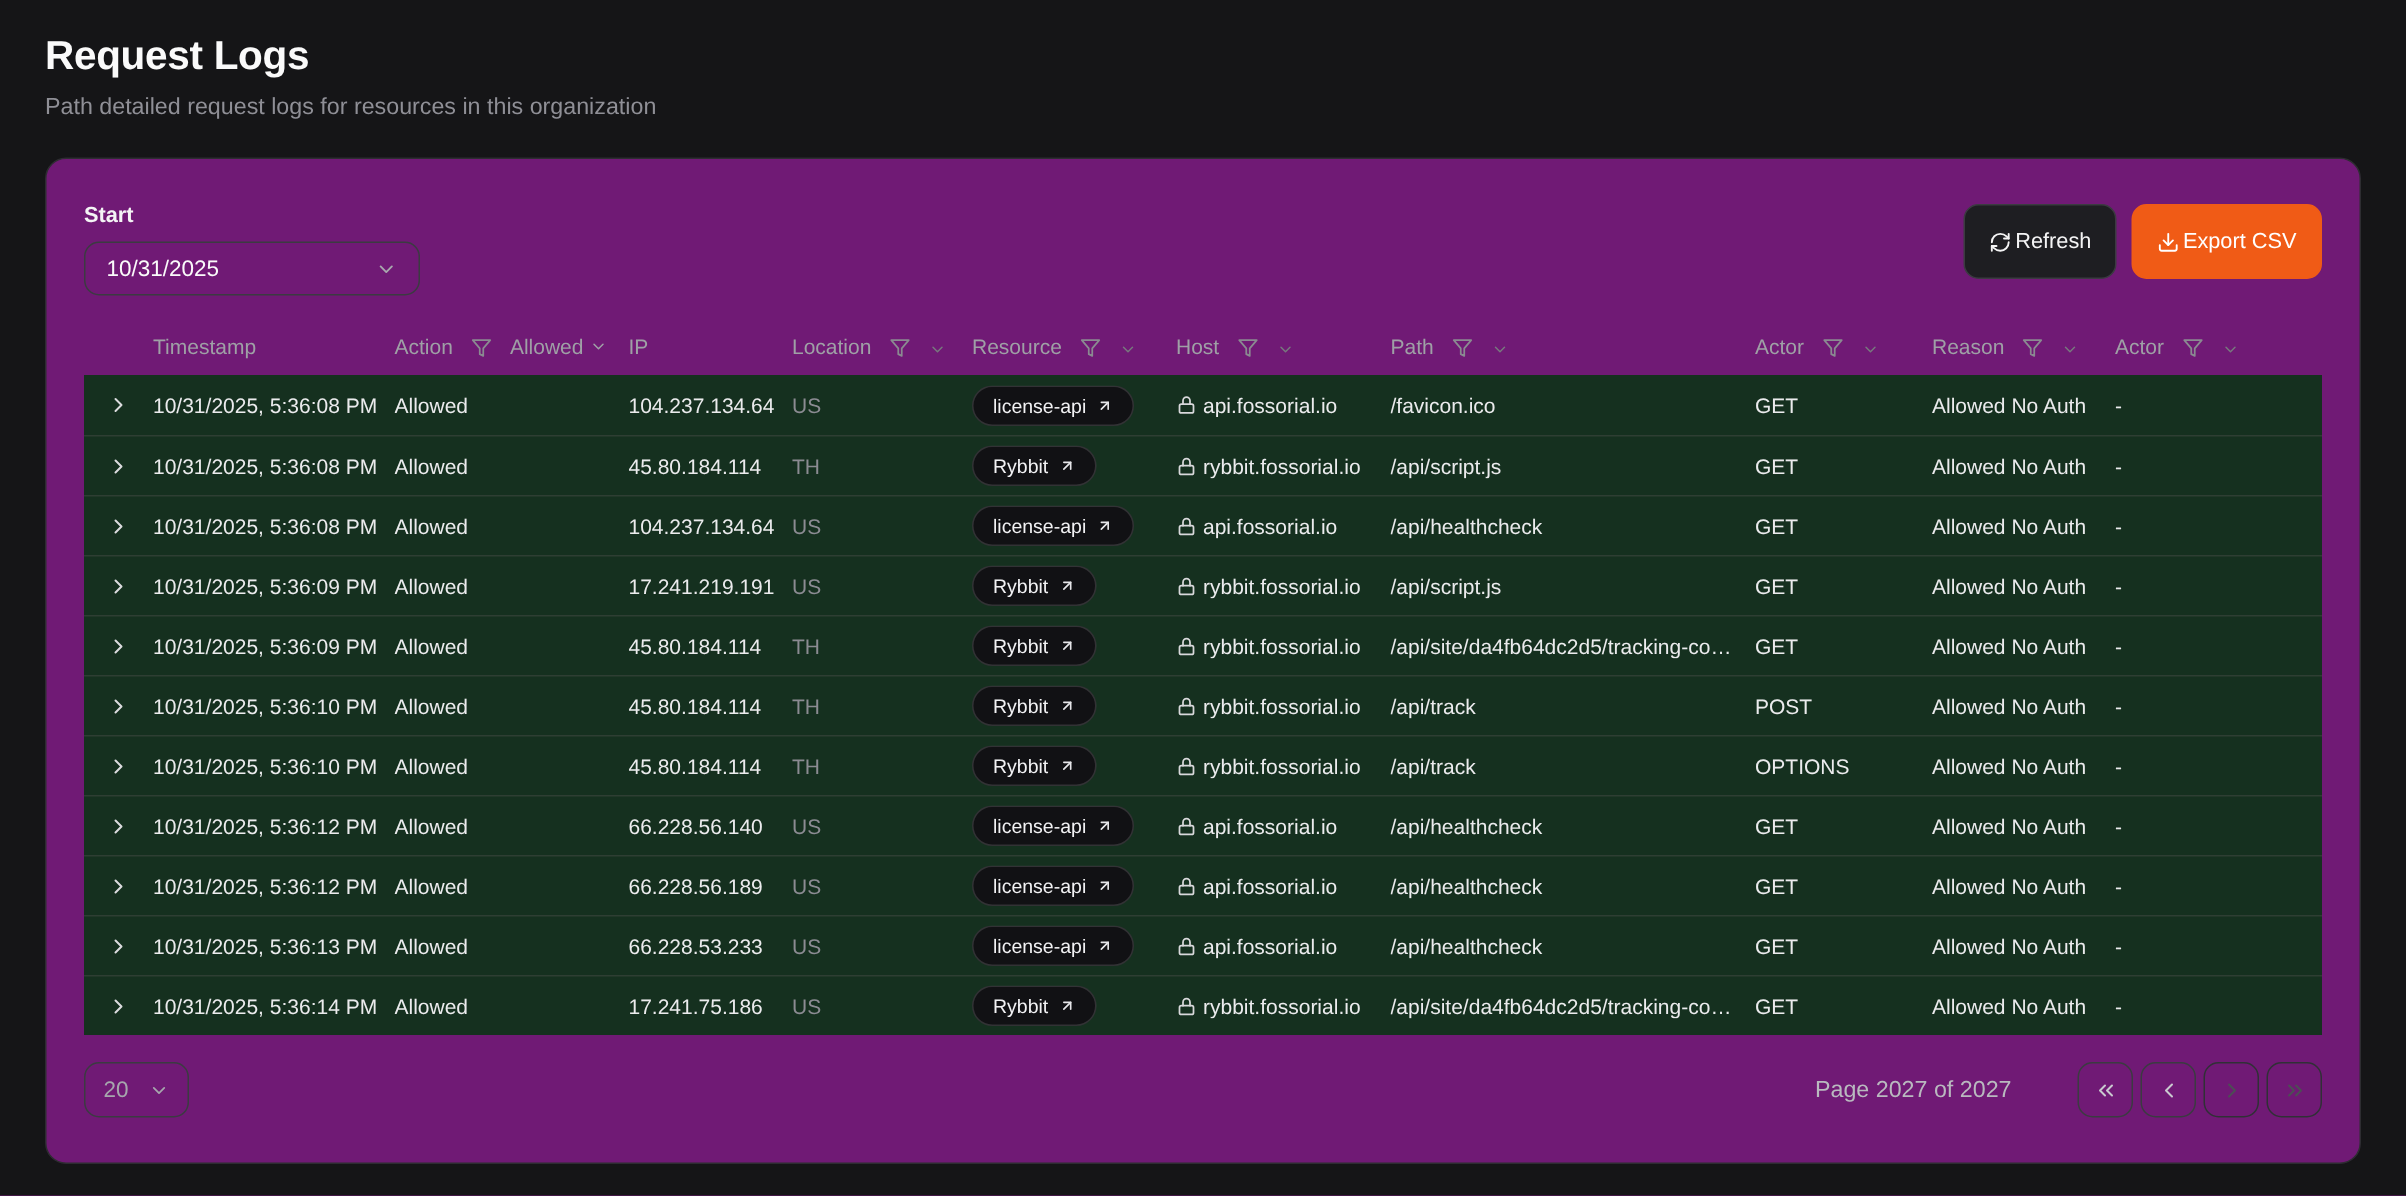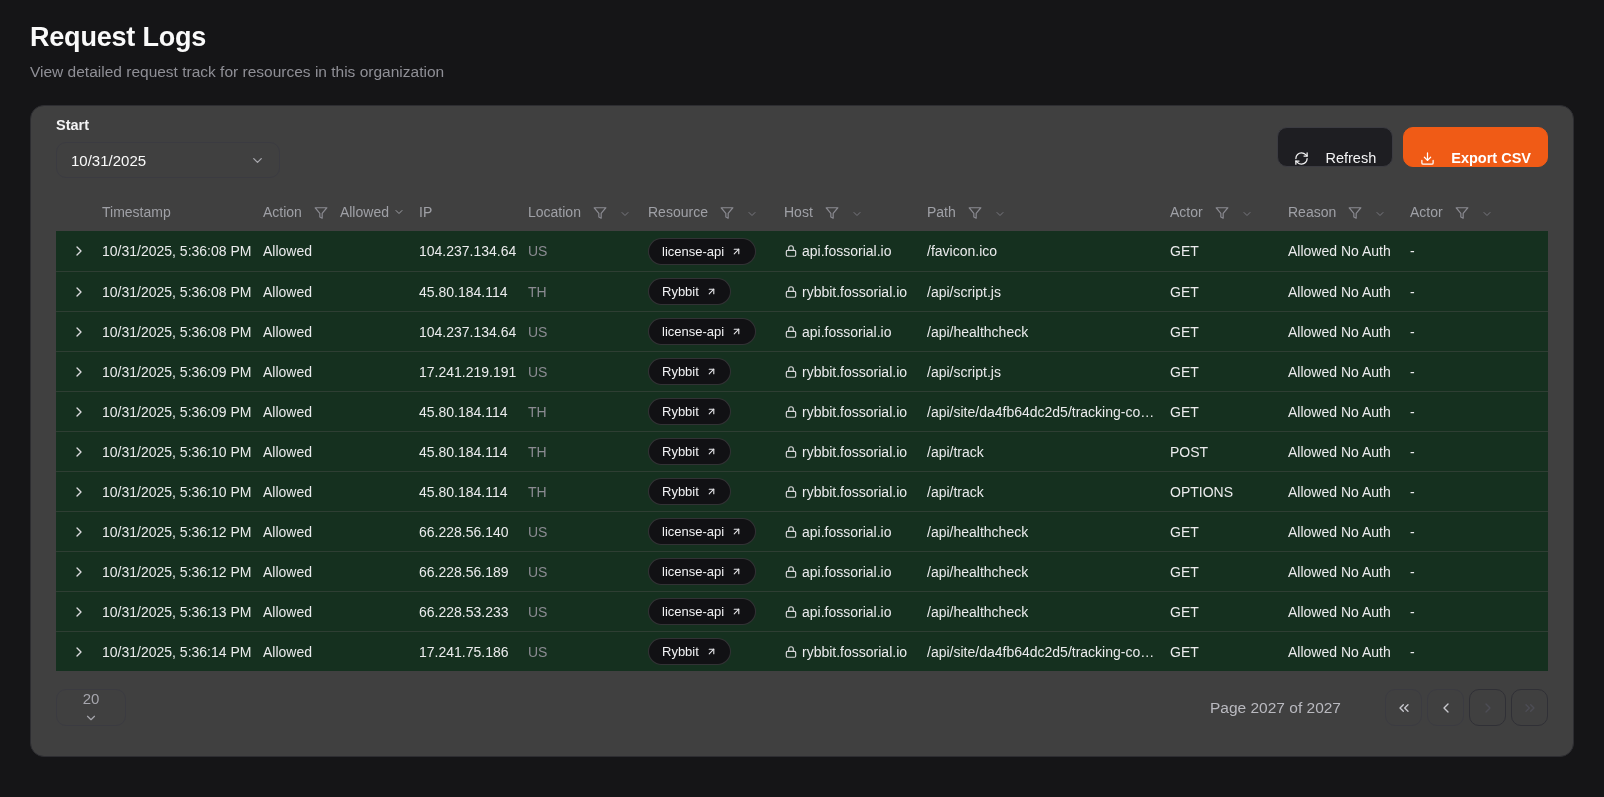--- a/index.html
+++ b/index.html
@@ -9,24 +9,24 @@
     background: #151517;
     color: #ececee;
     font-family: "Liberation Sans", sans-serif;
     overflow: hidden;
   }
   .page { padding: 14px 30px 0; }
   .page-title { font-size: 27px; font-weight: 700; margin: 8px 0 10px; color: #fafafa; letter-spacing: -0.2px; }
   .page-subtitle { font-size: 15.5px; color: #8f8f96; margin: 0 0 24px; }
 
   .card {
-    background: #404040;
+    background: #701a75;
     border: 1px solid #2d2d31;
     border-radius: 14px;
-    padding: 11px 25px 30px;
+    padding: 30px 25px 30px;
   }
 
   
   .filters-row { display: flex; justify-content: space-between; align-items: flex-end; margin-bottom: 15px; }
   .date-fields { display: flex; gap: 10px; }
   .field-label { display: block; font-size: 14.5px; font-weight: 700; color: #f4f4f5; margin-bottom: 9px; }
   .select {
     width: 224px; height: 36px;
     background: transparent;
     border: 1px solid #3b3b41;
@@ -34,25 +34,25 @@
     color: #fafafa;
     font-size: 15px;
     font-family: inherit;
     display: flex; align-items: center; justify-content: space-between;
     padding: 0 14px;
     cursor: pointer;
   }
   .select .chev { color: #a8a8ae; }
   .actions { display: flex; gap: 10px; margin-bottom: 11px; }
   .btn {
-    height: 40px; border-radius: 10px; font-size: 14.5px; font-family: inherit;
-    display: inline-flex; align-items: flex-end; gap: 16px; padding: 0 16px; cursor: pointer;
+    height: 50px; border-radius: 10px; font-size: 14.5px; font-family: inherit;
+    display: inline-flex; align-items: center; gap: 2px; padding: 0 16px; cursor: pointer;
   }
   .btn-refresh { background: #1e1e22; border: 1px solid #3b3b41; color: #f4f4f5; }
-  .btn-export { background: #f05b16; border: 1px solid #f05b16; color: #ffffff; font-weight: 700; }
+  .btn-export { background: #f05b16; border: 1px solid #f05b16; color: #ffffff; font-weight: 400; }
 
   
   .grid-cols {
     display: grid;
     grid-template-columns: 46px 161px 156px 109px 120px 136px 143px 243px 118px 122px minmax(0,1fr);
     align-items: center;
   }
   .thead { height: 38px; color: #9fa0a6; font-size: 14px; }
   .th { display: flex; align-items: flex-end; gap: 12px; padding-right: 8px; }
   .th .funnel-icon { color: #8a8a91; display: inline-flex; cursor: pointer; }
@@ -78,40 +78,40 @@
   .badge .arrow-icon { display: inline-flex; color: #e6e6e9; }
   .td-host { display: flex; align-items: center; gap: 4px; }
   .lock-icon { display: inline-flex; color: #d8d8db; flex: 0 0 auto; }
 
   
   .table-footer { display: flex; justify-content: space-between; align-items: center; margin-top: 18px; }
   .page-size {
     width: 70px; height: 37px;
     background: transparent; border: 1px solid #3b3b41; border-radius: 10px;
     color: #a6a6ad; font-size: 15px; font-family: inherit;
-    display: flex; align-items: center; justify-content: space-between; padding: 0 12px; cursor: pointer; flex-direction: column;
+    display: flex; align-items: center; justify-content: space-between; padding: 0 12px; cursor: pointer;
   }
   .pager { display: flex; align-items: center; gap: 44px; }
   .page-info { font-size: 15.5px; color: #b9b9bf; }
   .pager-buttons { display: flex; gap: 5px; }
   .pager-btn {
     width: 37px; height: 37px; border-radius: 10px;
     background: transparent; border: 1px solid #3b3b41;
     color: #c9c9cf; display: inline-flex; align-items: center; justify-content: center; cursor: pointer;
   }
   .pager-btn.disabled { color: #4d4d55; border-color: #303036; cursor: default; }
 
   svg { display: block; }
 </style>
 </head>
 <body>
 
 <div class="page">
   <h1 class="page-title">Request Logs</h1>
-  <p class="page-subtitle">View detailed request track for resources in this organization</p>
+  <p class="page-subtitle">Path detailed request logs for resources in this organization</p>
 
   <div class="card">
 
     <div class="filters-row">
       <div class="date-fields">
         <div>
           <span class="field-label">Start</span>
           <button class="select">
             <span>10/31/2025</span>
             <span class="chev">

